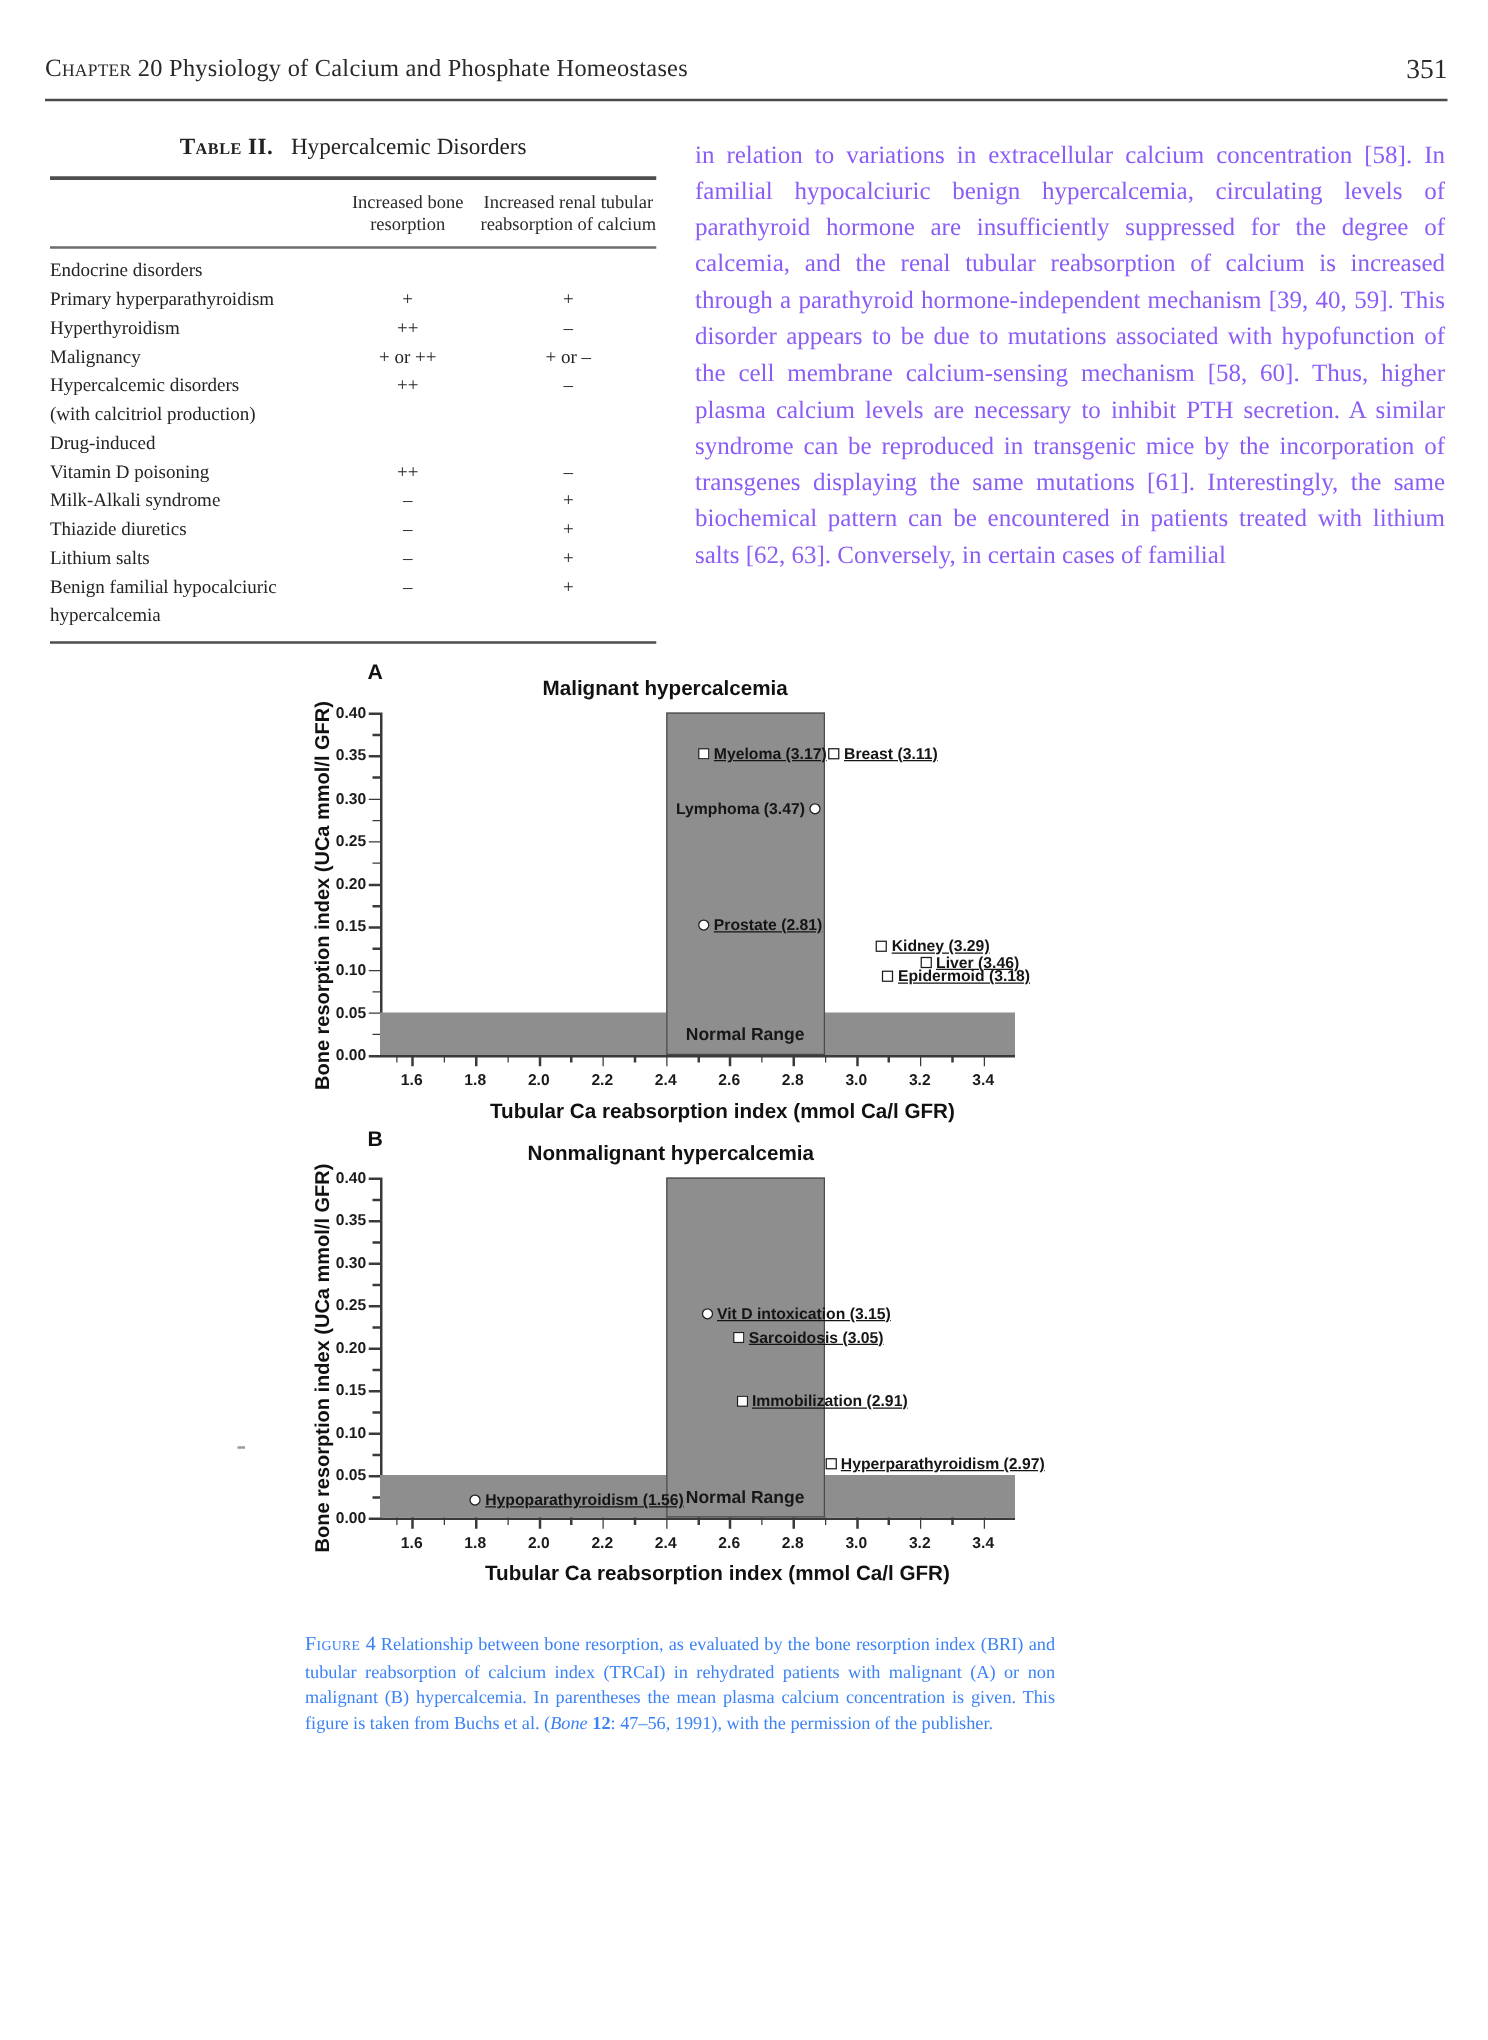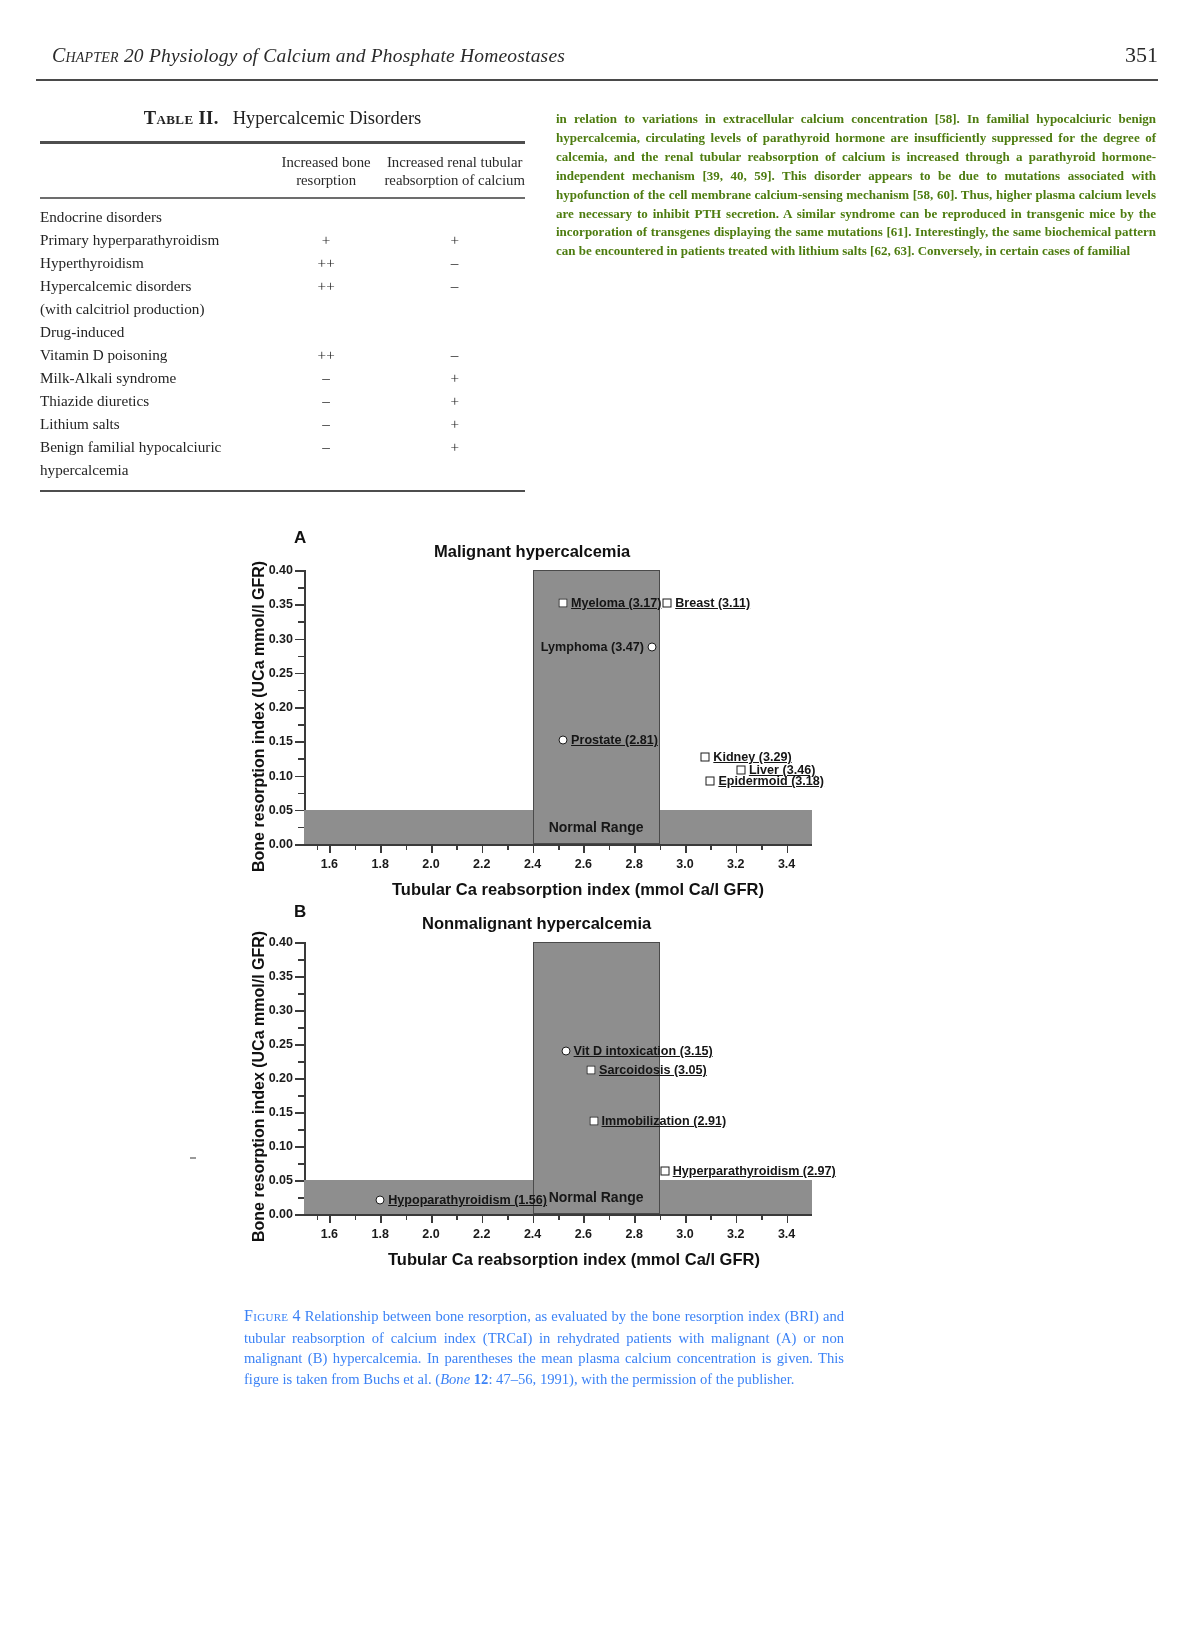--- a/index.html
+++ b/index.html
@@ -19,27 +19,26 @@
   
   .page-header {
     position: absolute;
     top: 44px;
     left: 36px;
     right: 32px;
     height: 34px;
   }
   .header-title {
     position: absolute;
-    left: 16px;
+    left: 0;
     top: 0;
     font-size: 19.5px;
     letter-spacing: 0.2px;
     color: #2a2a2a;
     white-space: nowrap;
-    font-style: italic;
   }
   .header-title .smallcaps {
     font-variant: small-caps;
     font-size: 20px;
   }
   .header-page-number {
     position: absolute;
     right: 0;
     top: -2px;
     font-size: 22px;
@@ -107,26 +106,25 @@
   .ind2 { padding-left: 30px; }
   .head-gap { height: 7px; }
   .body-gap { height: 8px; }
 
   
   .text-col {
     position: absolute;
     left: 556px;
     top: 110px;
     width: 600px;
-    font-size: 13px;
+    font-size: 20px;
     line-height: 1.455;
     text-align: justify;
-    color: #4d7c0f;
+    color: #8b5cf6;
     hyphens: none;
-    font-weight: bold;
   }
 
   
   .figure-wrap {
     position: absolute;
     left: 0;
     top: 512px;
     width: 1190px;
     height: 800px;
   }
@@ -324,20 +322,25 @@
         </tr>
         <tr>
           <td class="lbl ind1" style="width: 47%;">Primary hyperparathyroidism</td>
           <td class="val" style="width: 24%;">+</td>
           <td class="val" style="width: 29%;">+</td>
         </tr>
         <tr>
           <td class="lbl ind1" style="width: 47%;">Hyperthyroidism</td>
           <td class="val" style="width: 24%;">++</td>
           <td class="val" style="width: 29%;">–</td>
+        </tr>
+        <tr>
+          <td class="lbl" style="width: 47%;">Malignancy</td>
+          <td class="val" style="width: 24%;">+ or ++</td>
+          <td class="val" style="width: 29%;">+ or –</td>
         </tr>
         <tr>
           <td class="lbl" style="width: 47%;">Hypercalcemic disorders</td>
           <td class="val" style="width: 24%;">++</td>
           <td class="val" style="width: 29%;">–</td>
         </tr>
         <tr>
           <td class="lbl ind1" style="width: 47%;">(with calcitriol production)</td>
           <td class="val" style="width: 24%;"></td>
           <td class="val" style="width: 29%;"></td>

